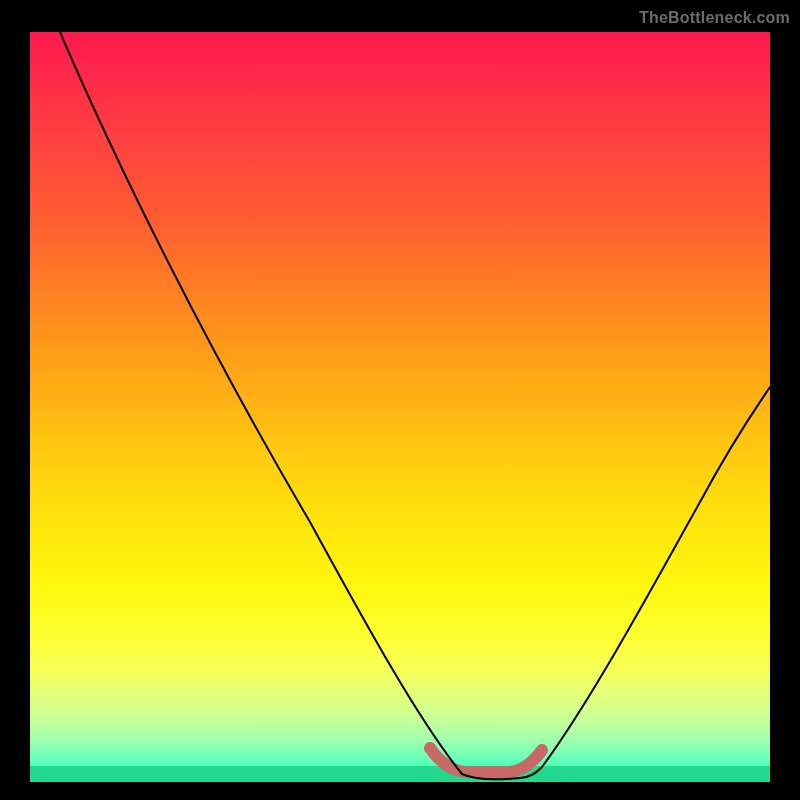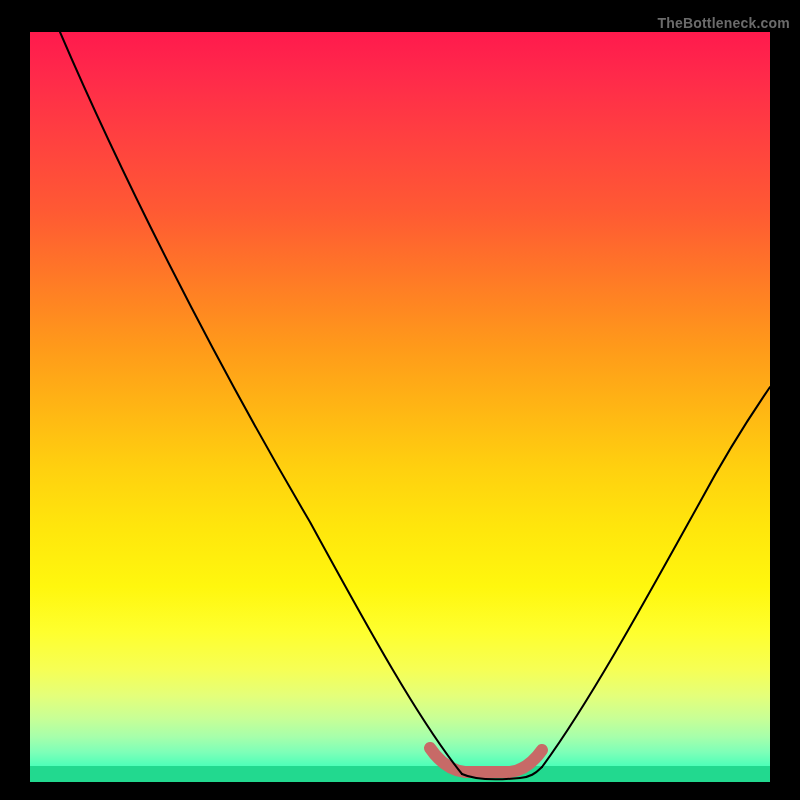--- a/index.html
+++ b/index.html
@@ -12,23 +12,23 @@
     font-family: Arial, Helvetica, sans-serif;
   }
   .frame {
     position: relative;
     width: 800px;
     height: 800px;
     background: #000;
   }
   .watermark {
     position: absolute;
-    top: 15px;
+    top: 9px;
     right: 10px;
-    font-size: 14px;
+    font-size: 16px;
     font-weight: 600;
     color: #6b6b6b;
     letter-spacing: 0.2px;
     z-index: 30;
   }
   .plot {
     position: absolute;
     left: 30px;
     top: 32px;
     width: 740px;

